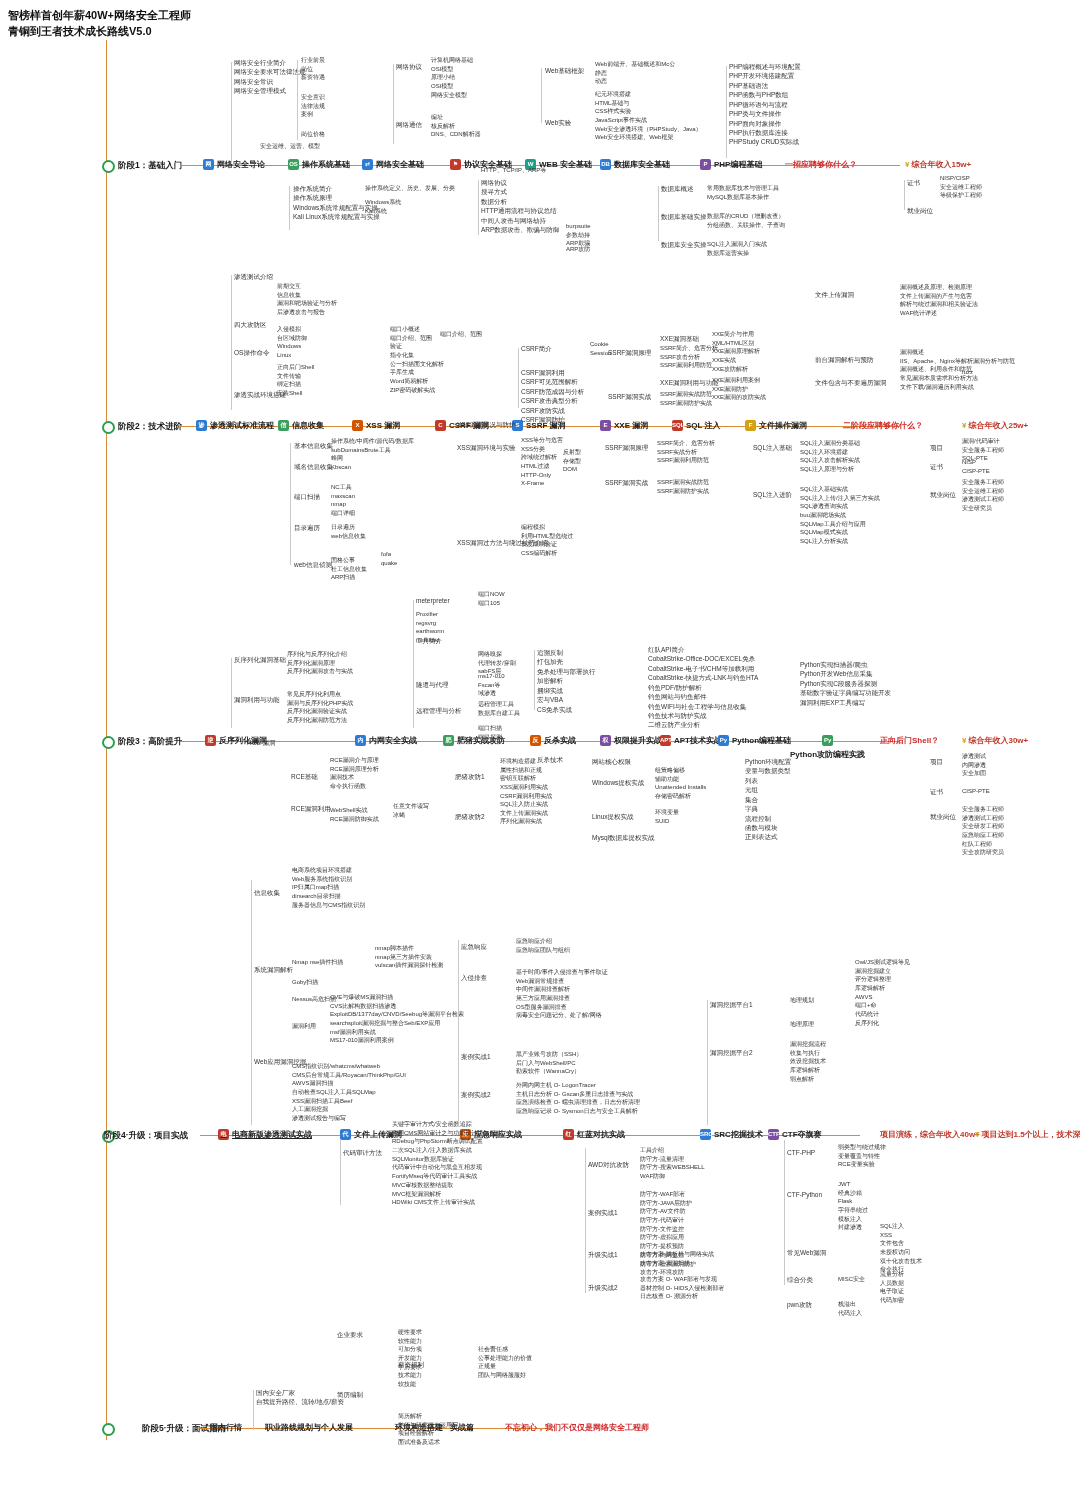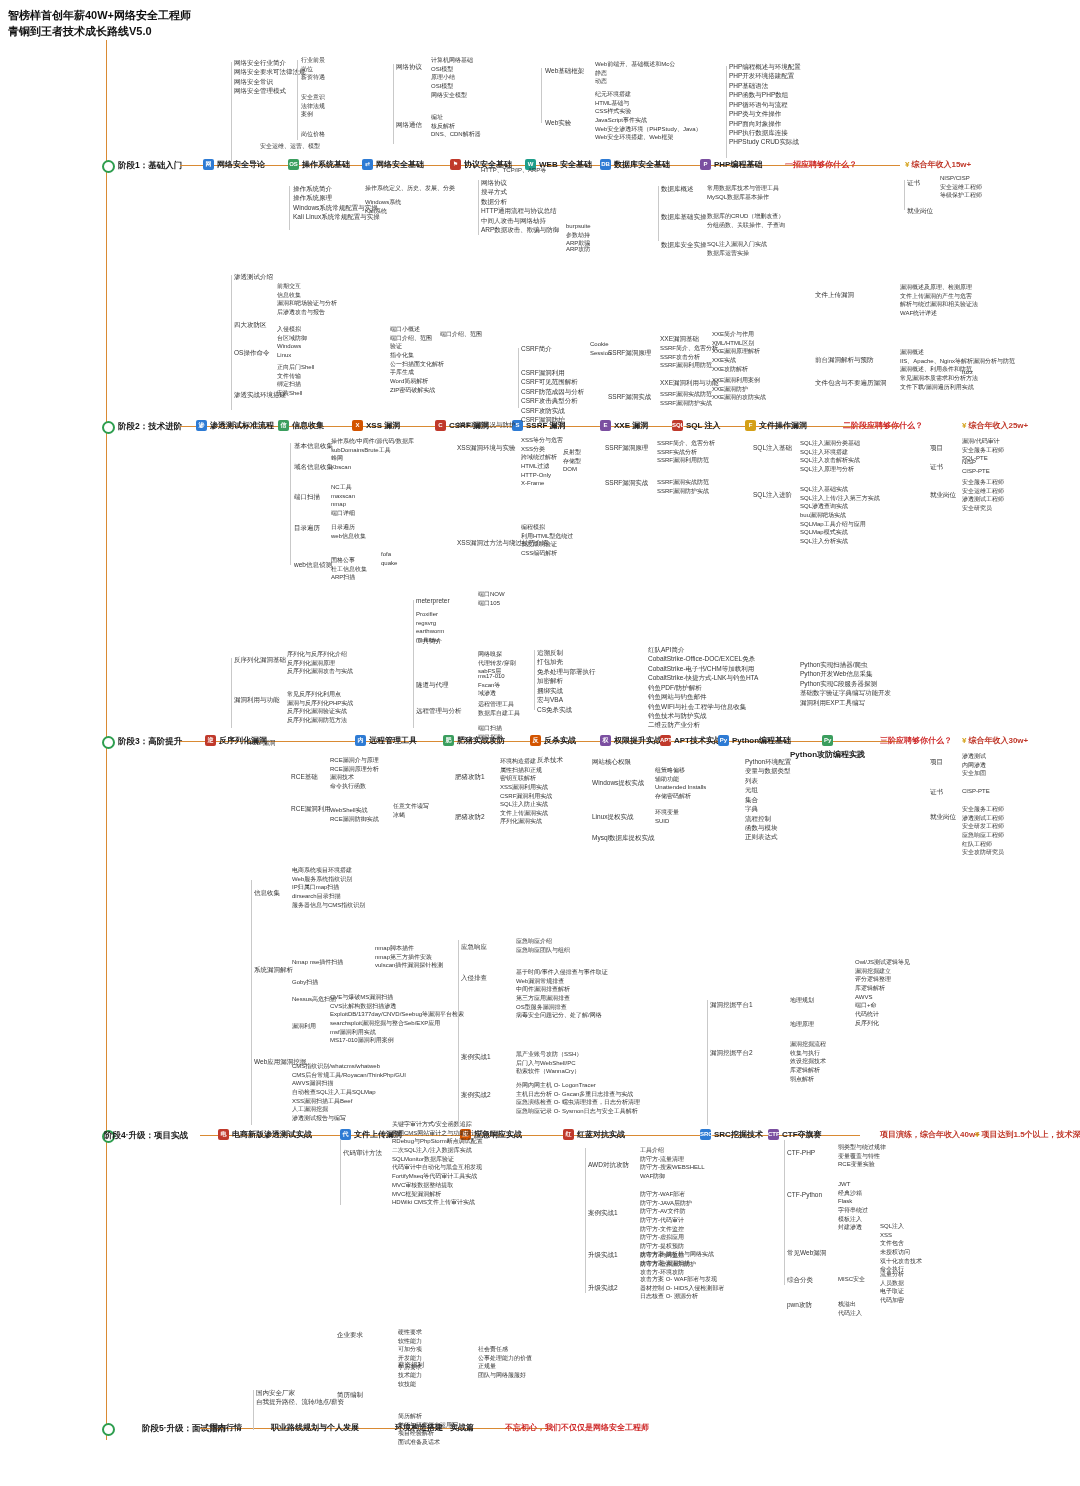--- a/index.html
+++ b/index.html
@@ -346,21 +346,21 @@
   <div class="stage-dot" style="left:102px;top:736px;"></div>
   <div class="stage-label" style="left:118px;top:736px;">阶段3：高阶提升</div>
   <div class="stage-line" style="left:180px;top:741px;width:720px;"></div>
 
   <div class="chip" style="left:205px;top:735px;justify-content:flex-end;">
       <span class="ic" style="background:#c0392b">逆</span>
       <span>反序列化漏洞</span>
     </div>
   <div class="chip" style="left:355px;top:735px;">
       <span class="ic" style="background:#2e7bd4">内</span>
-      <span>远程管理工具</span>
+      <span>内网安全实战</span>
     </div>
   <div class="chip" style="left:443px;top:735px;">
       <span class="ic" style="background:#3b9e5e">肥</span>
       <span>肥猪实战攻防</span>
     </div>
   <div class="chip" style="left:530px;top:735px;">
       <span class="ic" style="background:#d35400">反</span>
       <span>反杀实战</span>
     </div>
   <div class="chip" style="left:600px;top:735px;">
@@ -373,21 +373,21 @@
     </div>
   <div class="chip" style="left:718px;top:735px;">
       <span class="ic" style="background:#2e7bd4">Py</span>
       <span>Python编程基础</span>
     </div>
   <div class="chip" style="left:790px;top:735px;flex-direction:column;">
       <span class="ic" style="background:#3b9e5e">Py</span>
       <span>Python攻防编程实践</span>
     </div>
   <div class="chip redtext" style="left:880px;top:735px;">
-      <span>三阶应聘够你什么？</span>
+      <span>正向后门Shell？</span>
     </div>
   <div class="money" style="left:962px;top:735px;"><span class="y">¥</span><span>综合年收入30w+</span></div>
 
   <div class="vline" style="left:231px;top:658px;height:70px;"></div>
   <div class="leafbox" style="left:234px;top:655px;">反序列化漏洞基础</div>
   <div class="leafbox" style="left:234px;top:695px;">漏洞利用与功能</div>
   <div class="leafbox tiny" style="left:287px;top:650px;">序列化与反序列化介绍
 反序列化漏洞原理
 反序列化漏洞攻击与实战</div>
   <div class="leafbox tiny" style="left:287px;top:690px;">常见反序列化利用点
@@ -497,21 +497,21 @@
 渗透测试工程师
 安全研发工程师
 应急响应工程师
 红队工程师
 安全攻防研究员</div>
 
   <div class="stage-dot" style="left:102px;top:1130px;"></div>
   <div class="stage-label" style="left:104px;top:1130px;">阶段4·升级：项目实战</div>
   <div class="stage-line" style="left:200px;top:1135px;width:660px;"></div>
 
-  <div class="chip" style="left:218px;top:1129px;">
+  <div class="chip" style="left:218px;top:1129px;text-decoration:underline;">
       <span class="ic" style="background:#c0392b">电</span>
       <span>电商新版渗透测试实战</span>
     </div>
   <div class="chip" style="left:340px;top:1129px;">
       <span class="ic" style="background:#2e7bd4">代</span>
       <span>文件上传漏洞</span>
     </div>
   <div class="chip" style="left:460px;top:1129px;">
       <span class="ic" style="background:#d35400">应</span>
       <span>应急响应实战</span>
@@ -668,21 +668,21 @@
   <div class="leafbox tiny" style="left:838px;top:1300px;">栈溢出
 代码注入</div>
 
   <div class="stage-dot" style="left:102px;top:1423px;"></div>
   <div class="stage-label" style="left:118px;top:1423px;margin-left:24px;">阶段5·升级：面试指南</div>
   <div class="stage-line" style="left:200px;top:1428px;width:350px;"></div>
 
   <div class="chip" style="left:210px;top:1422px;">
       <span>国内行情</span>
     </div>
-  <div class="chip" style="left:271px;top:1422px;">
+  <div class="chip" style="left:265px;top:1422px;">
       <span>职业路线规划与个人发展</span>
     </div>
   <div class="chip" style="left:395px;top:1422px;">
       <span>环境构造搭建</span>
     </div>
   <div class="chip" style="left:450px;top:1422px;">
       <span>实战篇</span>
     </div>
   <div class="chip redtext" style="left:505px;top:1422px;">
       <span>不忘初心，我们不仅仅是网络安全工程师</span>

